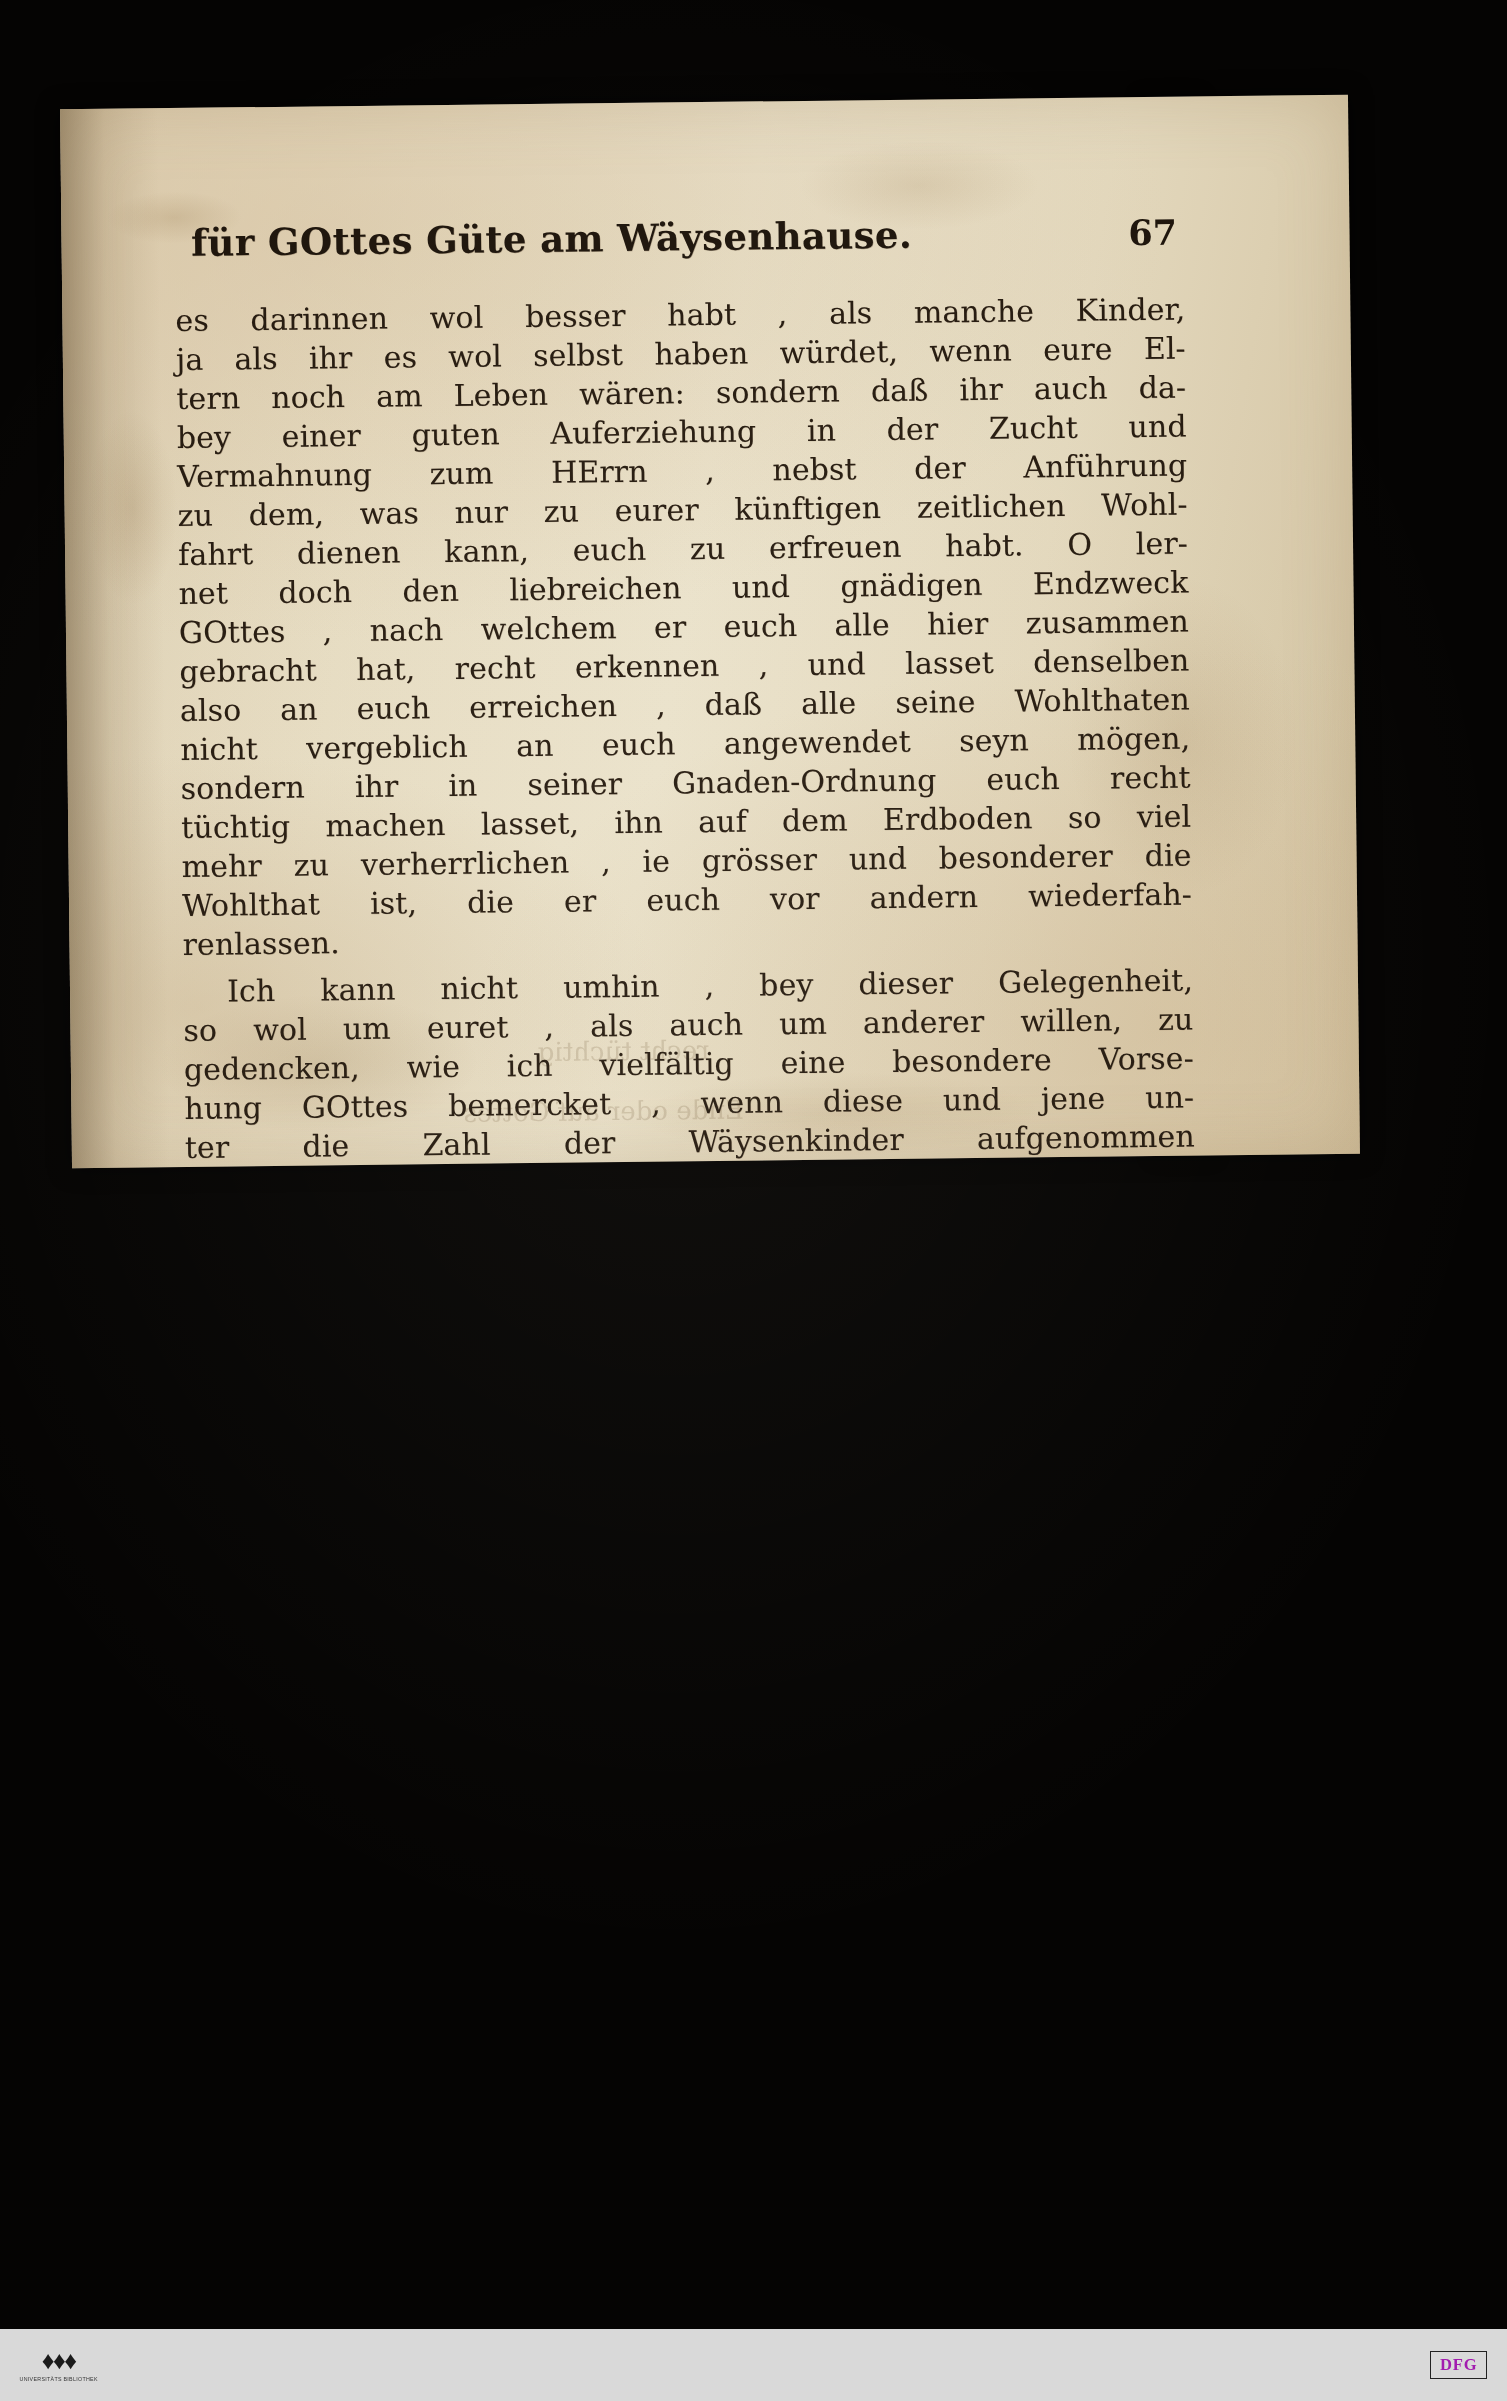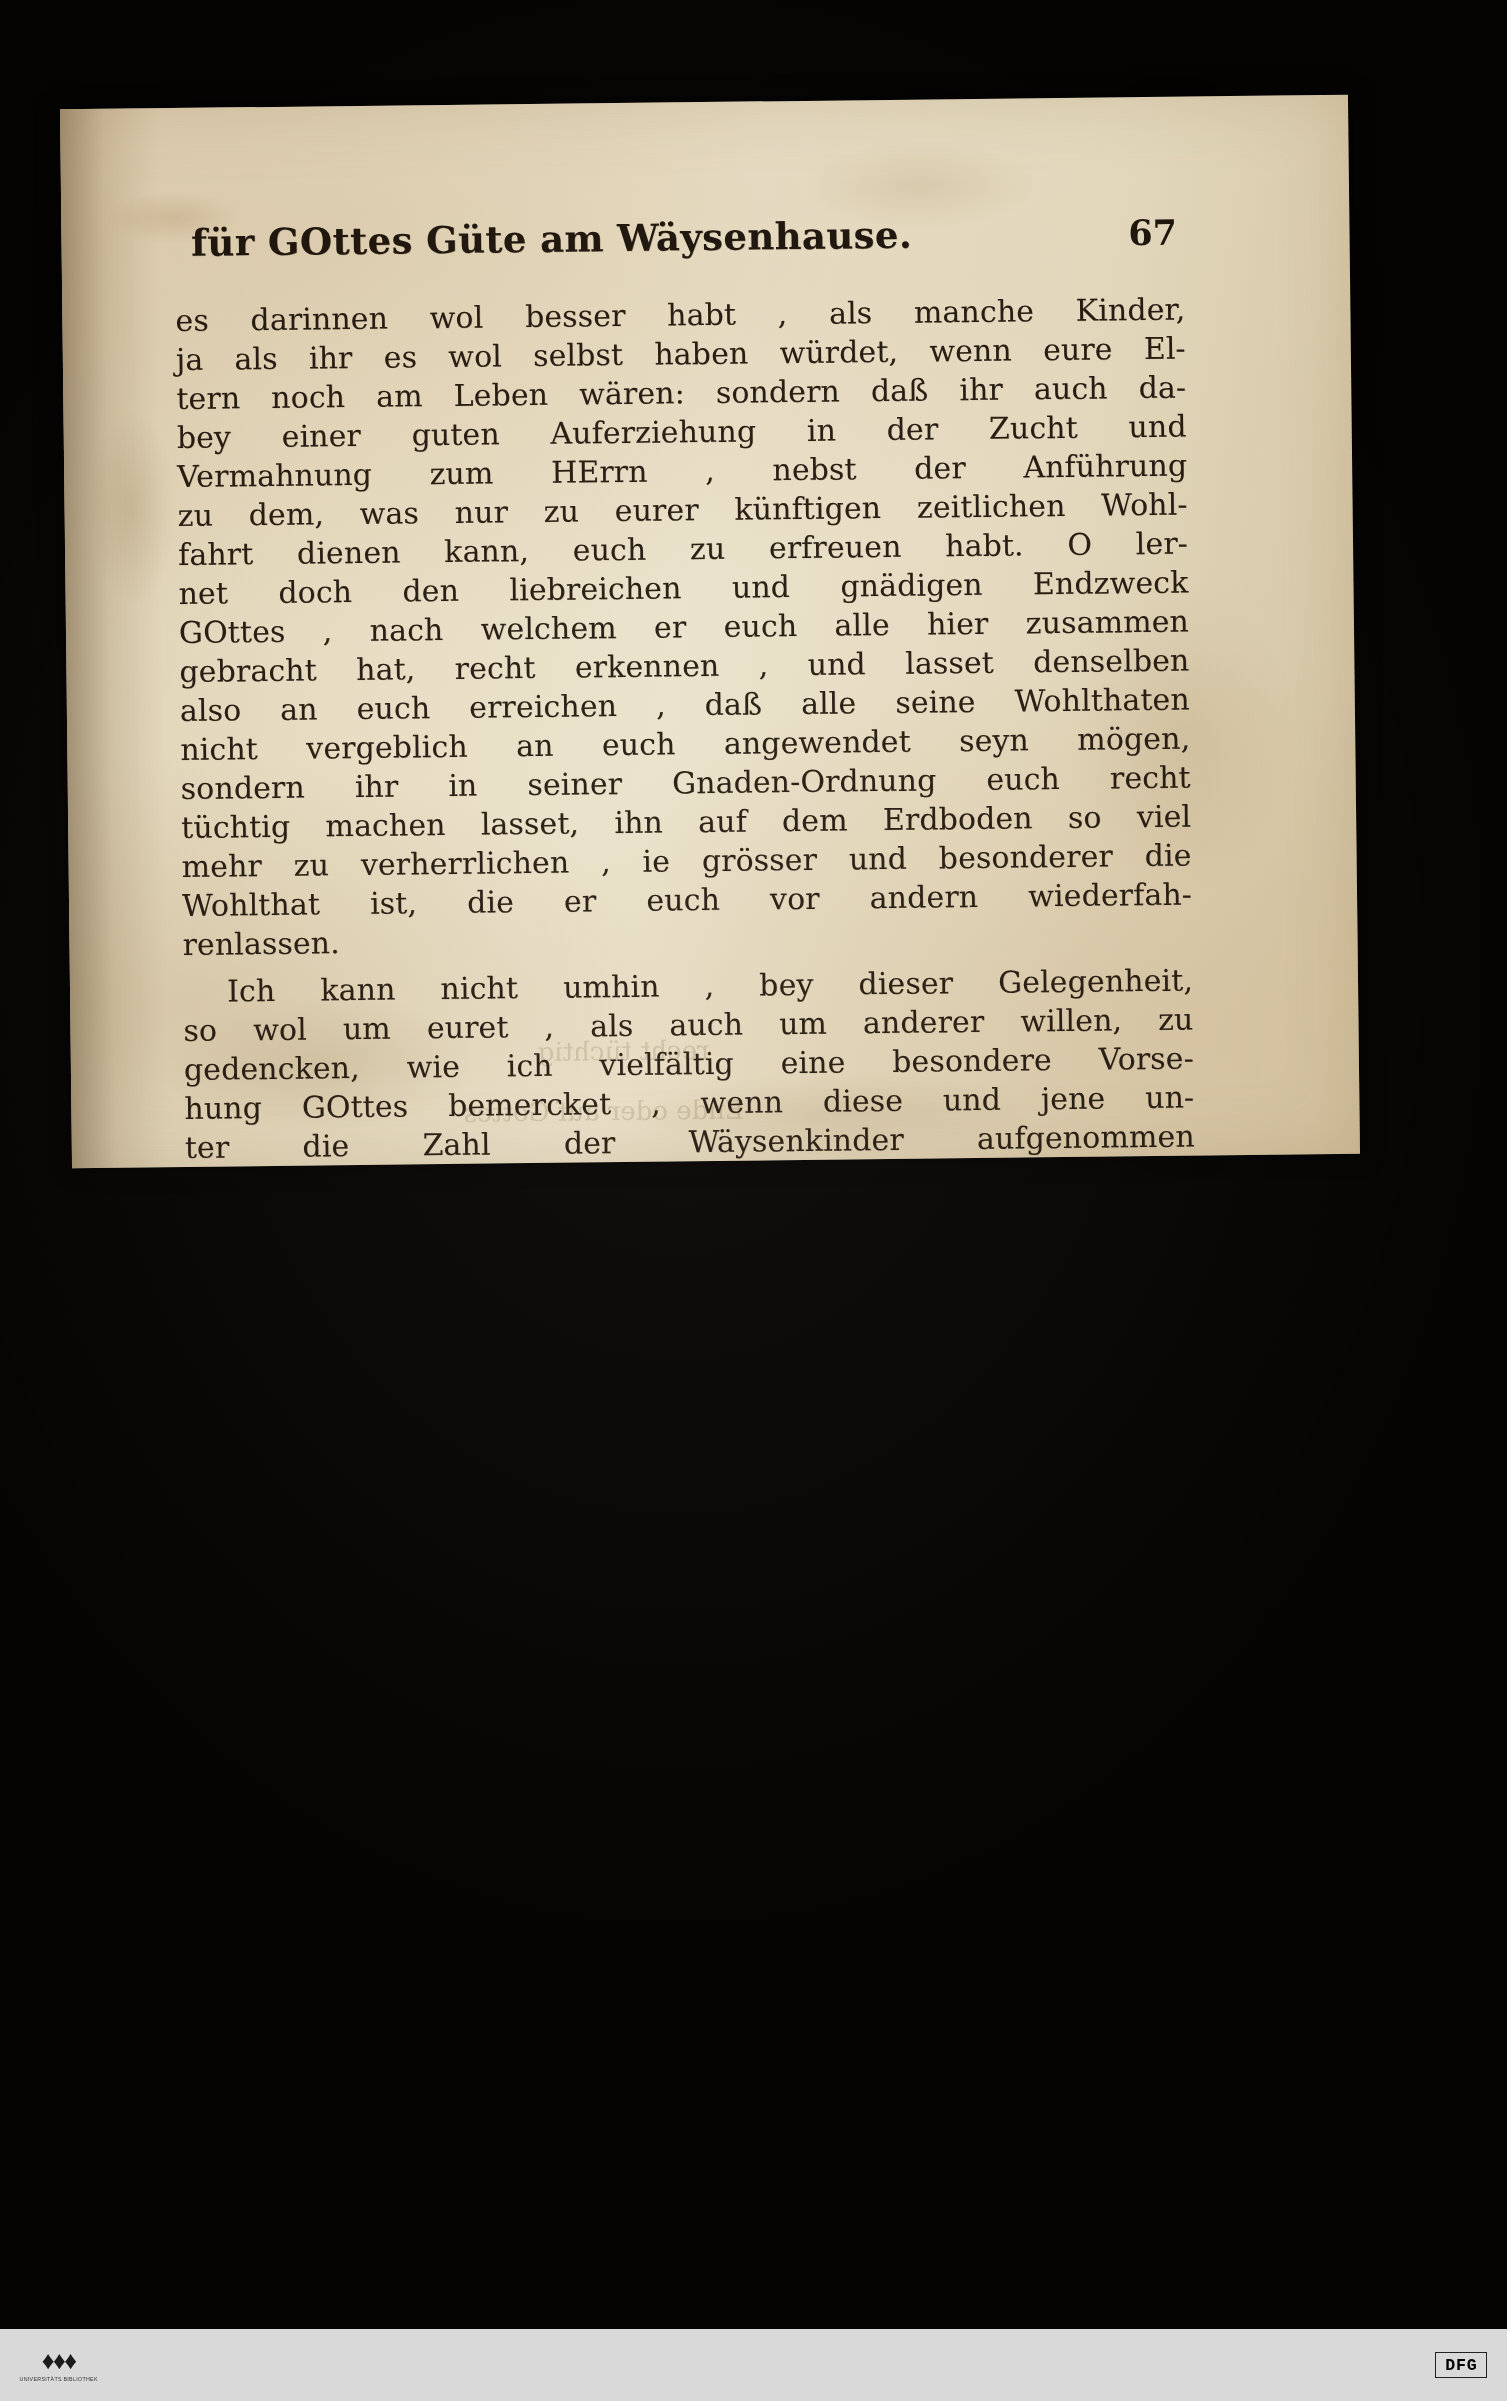--- a/index.html
+++ b/index.html
@@ -201,25 +201,25 @@
   }
   #logo-left .caption {
     font-family: "Liberation Sans", sans-serif;
     font-size: 5.3px;
     letter-spacing: 0.3px;
     color: #333;
   }
   #logo-right {
     border: 1.5px solid #222;
     padding: 3px 9px 2.3px 9px;
-    font-family: Liberation Mono, monospace;
+    font-family: Liberation Serif, serif;
     font-weight: 700;
     font-size: 16.6px;
     letter-spacing: 0.8px;
-    color: #000000;
+    color: #a21caf;
   }
 </style>
 </head>
 <body>
 
 <div id="scan-root">
 
   <div id="page-sheet">
 
     <div id="fore-edge"></div>

